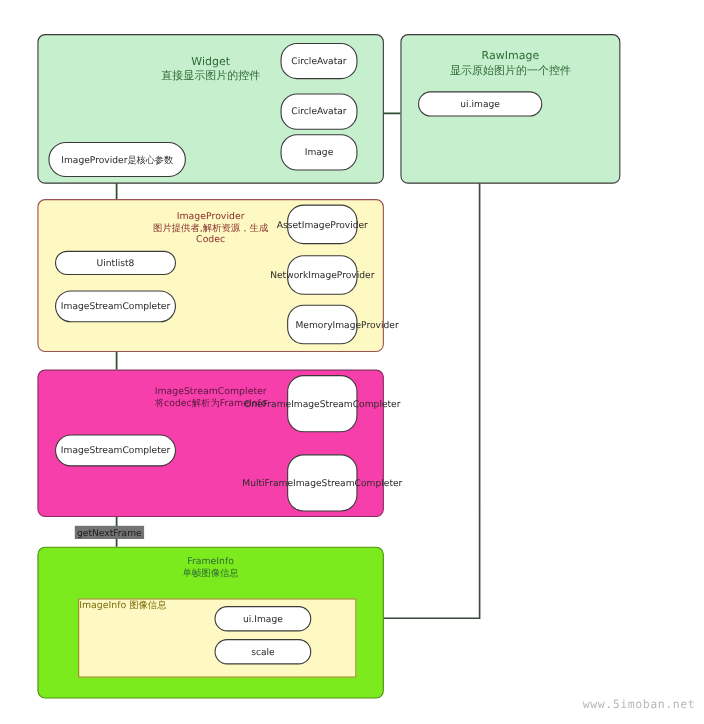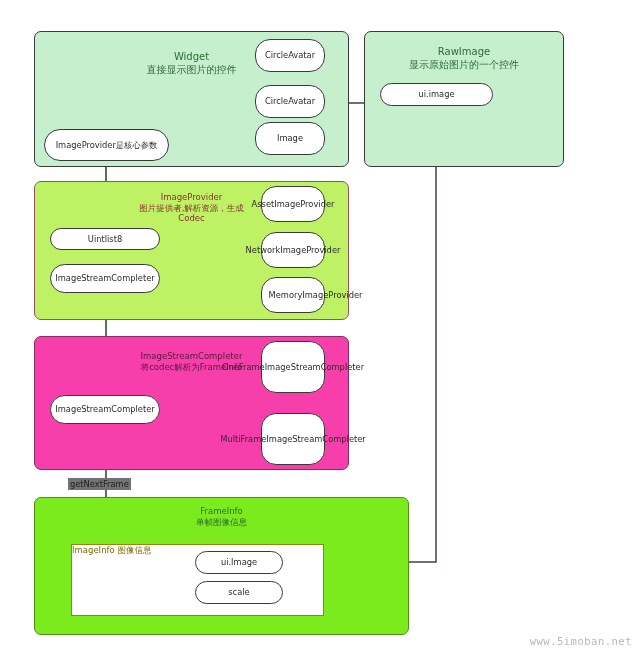--- a/index.html
+++ b/index.html
@@ -48,38 +48,38 @@
     background: #C6EFCE;
     border: 1.4px solid #3a3a3a;
   }
   .grp-rawimage {
     left: 364px; top: 31px; width: 200px; height: 136px;
     background: #C6EFCE;
     border: 1.4px solid #3a3a3a;
   }
   .grp-provider {
     left: 34px; top: 181px; width: 315px; height: 139px;
-    background: #bef264;
+    background: #fef9c3;
     border: 1.4px solid #9a5252;
   }
   .grp-completer {
     left: 34px; top: 336px; width: 315px; height: 134px;
     background: #F63FAA;
     border: 1.4px solid #8c2a63;
   }
   .grp-frameinfo {
-    left: 34px; top: 497px; width: 375px; height: 138px;
+    left: 34px; top: 497px; width: 315px; height: 138px;
     background: #7CEB1E;
     border: 1.4px solid #4f8f12;
     text-decoration: underline;
   }
   .grp-imageinfo {
     position: absolute;
     left: 36px; top: 46px; width: 253px; height: 72px;
-    background: #ffffff;
+    background: #fef9c3;
     border: 1.4px solid #8a8a10;
     box-sizing: border-box;
   }
 
   .title-green  { color: #2f6b34; font-size: 10px; }
   .title-pink   { color: #8a3030; font-size: 8.5px; }
   .title-mag    { color: #5a1840; font-size: 8.5px; }
   .title-lgreen { color: #2f6b34; font-size: 8.5px; }
   .title-yellow { color: #7a6a08; font-size: 8.5px; }
 

